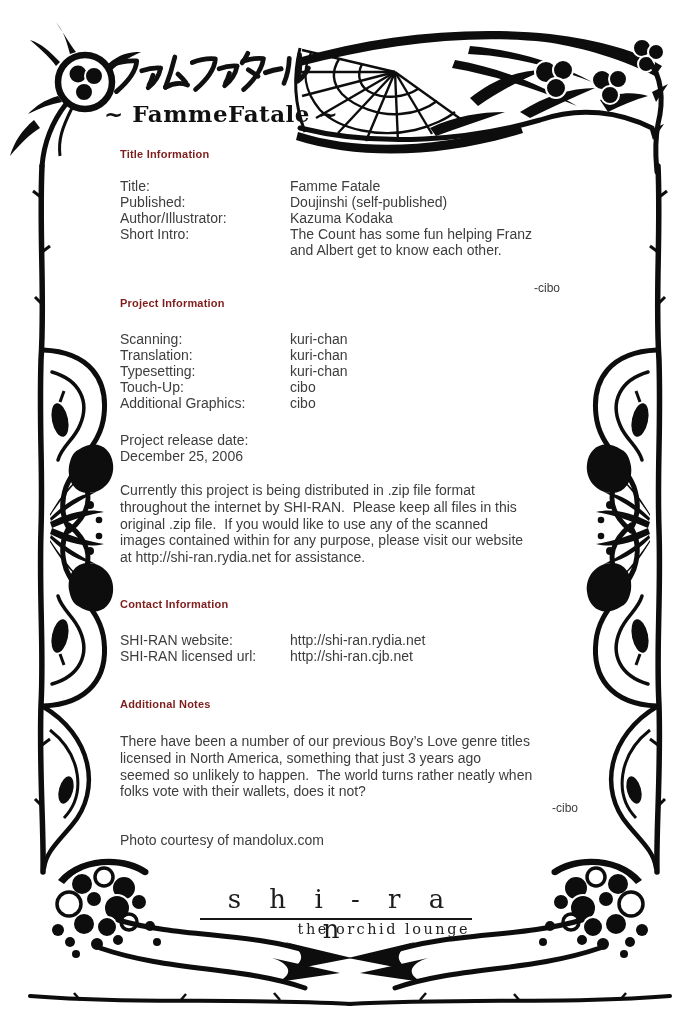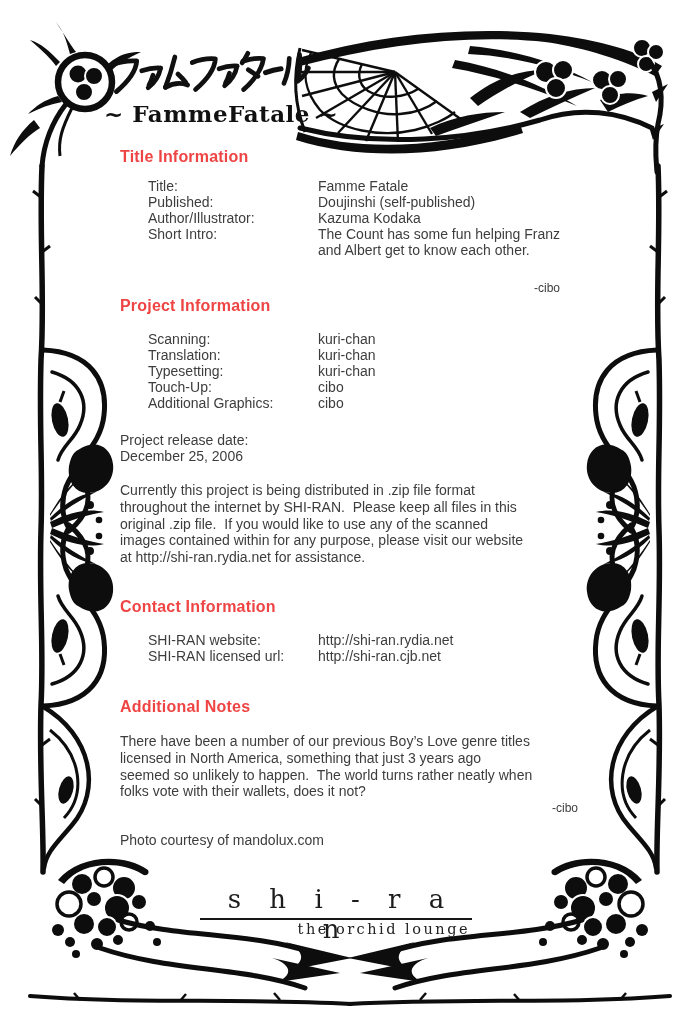--- a/index.html
+++ b/index.html
@@ -12,26 +12,26 @@
   .abs{position:absolute;}
   
   .kata{left:110px;top:50px;width:202px;height:46px;}
   .blackletter{
     left:104px;top:100px;width:214px;text-align:center;
     font-family:"DejaVu Serif",serif;font-weight:700;font-size:23px;
     color:#111;letter-spacing:.5px;white-space:nowrap;
   }
   
   .h{
-    left:120px;font-weight:700;font-size:16px;color:#ef4444;
+    left:120px;font-weight:700;font-size:11px;color:#7f1d1d;
     letter-spacing:.2px;font-family:"Liberation Sans",sans-serif;text-align:center;
   }
   
   .rows{left:120px;width:470px;font-size:14px;line-height:16px;}
-  .row{display:flex;margin-left:28px;}
+  .row{display:flex;}
   .row .lbl{flex:none;width:170px;}
   .row .val{white-space:pre-line;}
   .para{
     left:120px;width:478px;font-size:14px;line-height:16.8px;
     white-space:pre-wrap;
   }
   .sig{font-size:12px;color:#3d3d3d;text-align:right;}
   .plain{font-size:14px;line-height:16px;}
   
   .logo-name{

